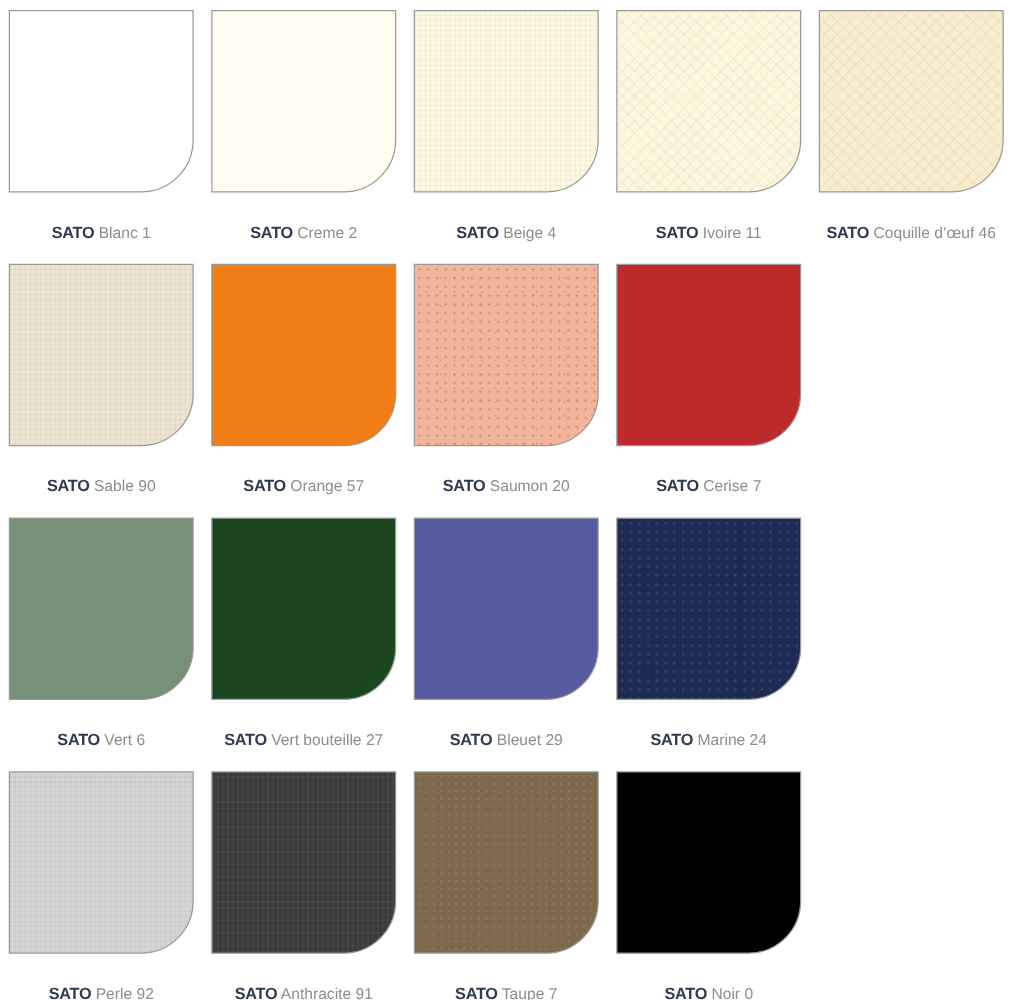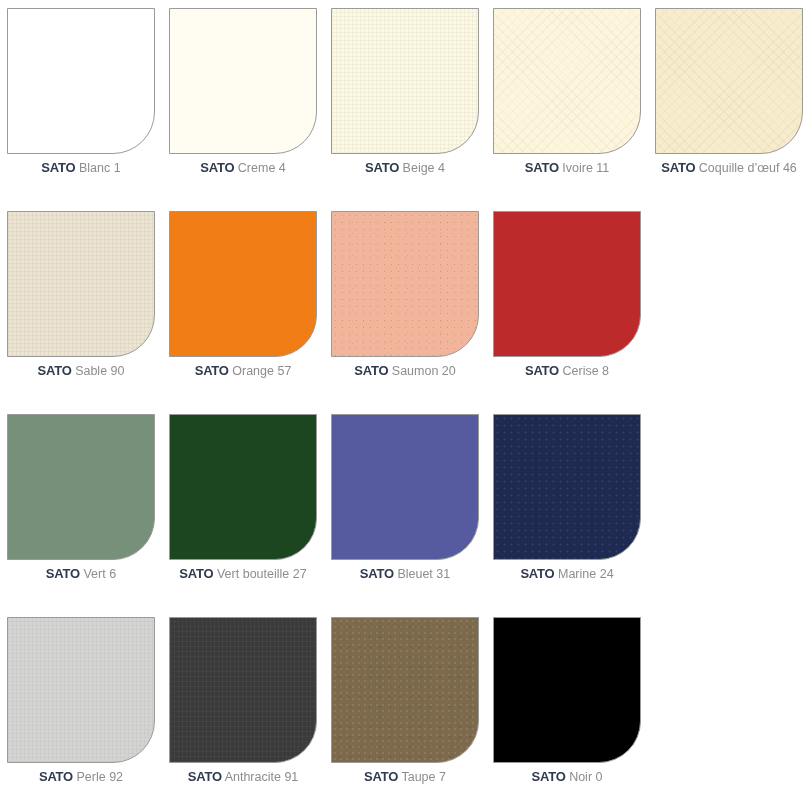--- a/index.html
+++ b/index.html
@@ -45,21 +45,21 @@
     overflow: hidden;
   }
 
   .swatch-chip .tex {
     position: absolute;
     inset: 0;
     pointer-events: none;
   }
 
   .swatch-label {
-    margin-top: 6px;
+    margin-top: 24px;
     font-size: 12.5px;
     line-height: 15px;
     white-space: nowrap;
     text-align: center;
     color: #8b8b8b;
   }
   .swatch-brand {
     font-weight: bold;
     color: #2f3b4e;
     letter-spacing: -0.2px;
@@ -83,21 +83,21 @@
       <div class="swatch-cell">
         <div class="swatch-chip" style="background: rgb(255, 255, 255); border-color: rgb(154, 154, 152);">
           <div class="tex" style=""></div>
         </div>
         <div class="swatch-label"><span class="swatch-brand">SATO</span> <span class="swatch-name">Blanc 1</span></div>
       </div>
       <div class="swatch-cell">
         <div class="swatch-chip" style="background: rgb(255, 253, 242); border-color: rgb(154, 154, 152);">
           <div class="tex" style=""></div>
         </div>
-        <div class="swatch-label"><span class="swatch-brand">SATO</span> <span class="swatch-name">Creme 4</span></div>
+        <div class="swatch-label"><span class="swatch-brand">SATO</span> <span class="swatch-name">Creme 2</span></div>
       </div>
       <div class="swatch-cell">
         <div class="swatch-chip" style="background: rgb(252, 248, 226); border-color: rgb(154, 154, 152);">
           <div class="tex" style="background-image:repeating-linear-gradient(0deg, rgba(0,0,0,0.035) 0 1px, transparent 1px 4px),repeating-linear-gradient(90deg, rgba(0,0,0,0.035) 0 1px, transparent 1px 4px);"></div>
         </div>
         <div class="swatch-label"><span class="swatch-brand">SATO</span> <span class="swatch-name">Beige 4</span></div>
       </div>
       <div class="swatch-cell">
         <div class="swatch-chip" style="background: rgb(253, 246, 221); border-color: rgb(154, 154, 152);">
           <div class="tex" style="background-image:repeating-linear-gradient(45deg, rgba(0,0,0,0.030) 0 1px, transparent 1px 7px),repeating-linear-gradient(-45deg, rgba(0,0,0,0.030) 0 1px, transparent 1px 7px);"></div>
@@ -127,41 +127,41 @@
       <div class="swatch-cell">
         <div class="swatch-chip" style="background: rgb(240, 181, 155); border-color: rgb(154, 154, 152);">
           <div class="tex" style="background-image:radial-gradient(rgba(150,60,30,0.28) 0.8px, transparent 1px),radial-gradient(rgba(160,70,40,0.18) 0.7px, transparent 0.9px);background-size:7px 7px, 11px 11px;background-position:0 0, 4px 5px;"></div>
         </div>
         <div class="swatch-label"><span class="swatch-brand">SATO</span> <span class="swatch-name">Saumon 20</span></div>
       </div>
       <div class="swatch-cell">
         <div class="swatch-chip" style="background: rgb(188, 42, 44); border-color: rgb(154, 154, 152);">
           <div class="tex" style=""></div>
         </div>
-        <div class="swatch-label"><span class="swatch-brand">SATO</span> <span class="swatch-name">Cerise 8</span></div>
+        <div class="swatch-label"><span class="swatch-brand">SATO</span> <span class="swatch-name">Cerise 7</span></div>
       </div>
     </div>
     <div class="swatch-row">
       <div class="swatch-cell">
         <div class="swatch-chip" style="background: rgb(118, 144, 122); border-color: rgb(154, 154, 152);">
           <div class="tex" style=""></div>
         </div>
         <div class="swatch-label"><span class="swatch-brand">SATO</span> <span class="swatch-name">Vert 6</span></div>
       </div>
       <div class="swatch-cell">
         <div class="swatch-chip" style="background: rgb(27, 70, 32); border-color: rgb(154, 154, 152);">
           <div class="tex" style=""></div>
         </div>
         <div class="swatch-label"><span class="swatch-brand">SATO</span> <span class="swatch-name">Vert bouteille 27</span></div>
       </div>
       <div class="swatch-cell">
         <div class="swatch-chip" style="background: rgb(85, 91, 158); border-color: rgb(154, 154, 152);">
           <div class="tex" style=""></div>
         </div>
-        <div class="swatch-label"><span class="swatch-brand">SATO</span> <span class="swatch-name">Bleuet 31</span></div>
+        <div class="swatch-label"><span class="swatch-brand">SATO</span> <span class="swatch-name">Bleuet 29</span></div>
       </div>
       <div class="swatch-cell">
         <div class="swatch-chip" style="background: rgb(30, 42, 82); border-color: rgb(154, 154, 152);">
           <div class="tex" style="background-image:radial-gradient(rgba(255,255,255,0.10) 0.9px, transparent 1.1px);background-size:7px 7px;"></div>
         </div>
         <div class="swatch-label"><span class="swatch-brand">SATO</span> <span class="swatch-name">Marine 24</span></div>
       </div>
     </div>
     <div class="swatch-row">
       <div class="swatch-cell">

